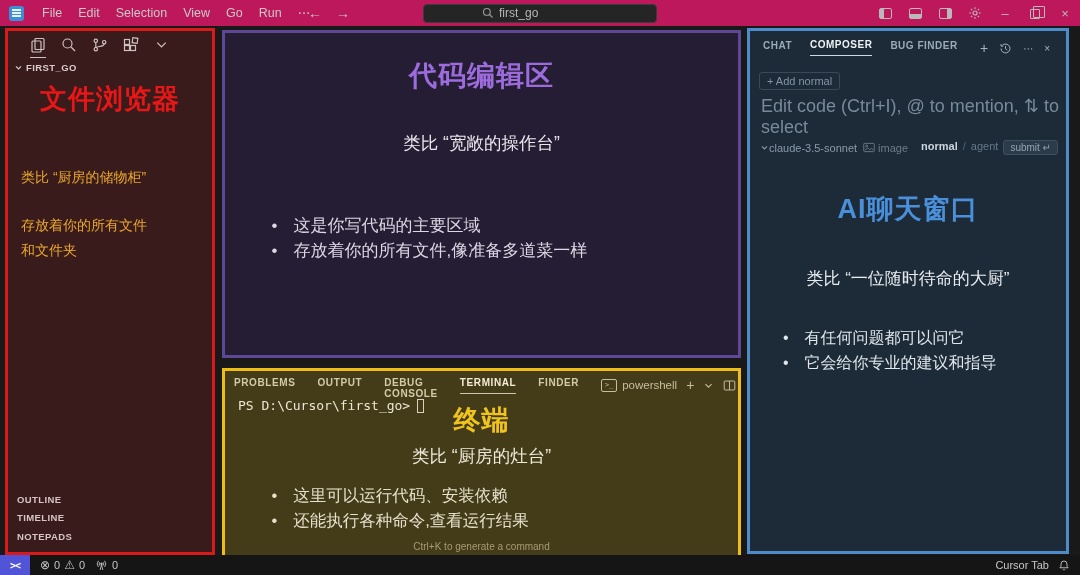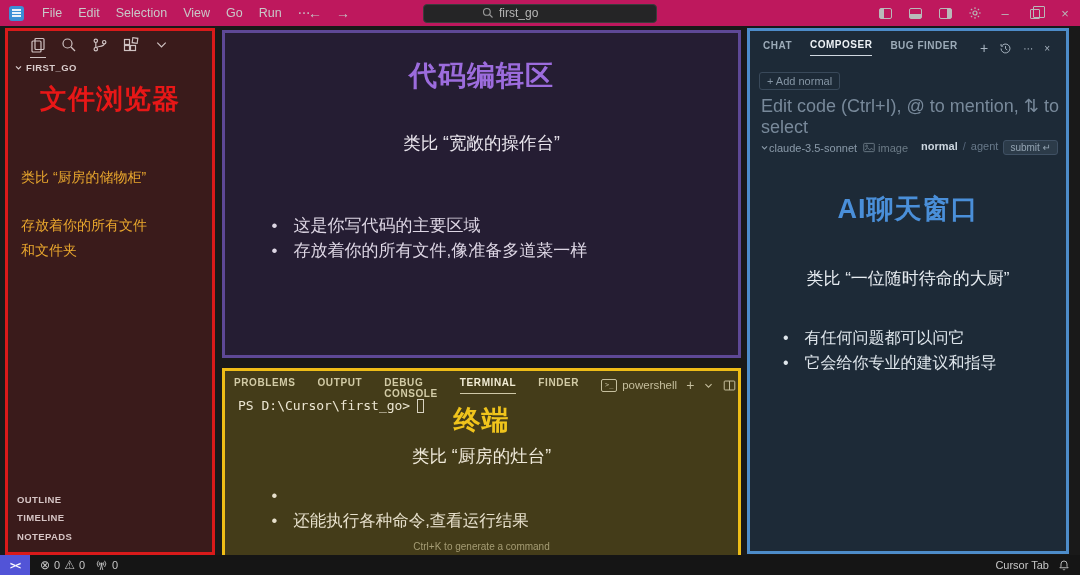--- a/index.html
+++ b/index.html
@@ -243,20 +243,21 @@
   </div>
   <div class="term-prompt">
     <span>PS D:\Cursor\first_go&gt;</span>
     <span class="curs"></span>
   </div>
   <div class="term-title">终端</div>
   <div class="term-sub">类比 “厨房的灶台”</div>
   <div class="bullets term-bullets">
     <div class="row">
         <span class="dot">•</span>
+        <span>这里可以运行代码、安装依赖</span>
       </div>
     <div class="row">
         <span class="dot">•</span>
         <span>还能执行各种命令,查看运行结果</span>
       </div>
   </div>
   <div class="term-hint">Ctrl+K to generate a command</div>
 </div>
 
 <div class="zone zone-blue">

